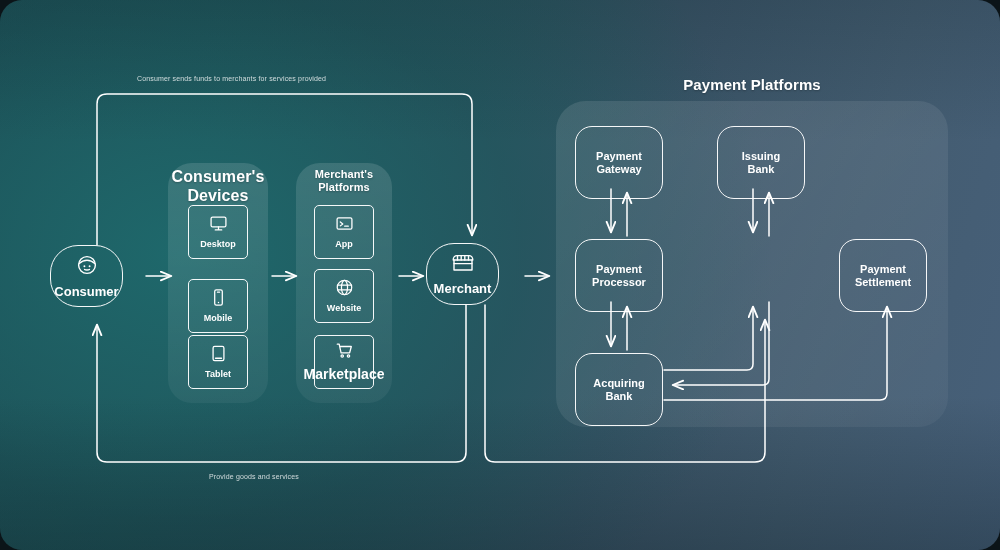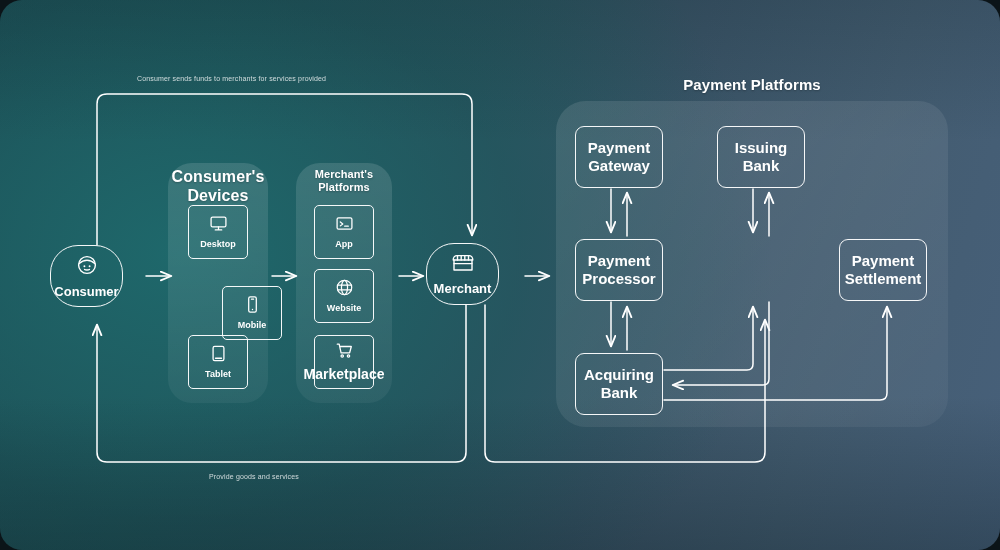--- a/index.html
+++ b/index.html
@@ -69,32 +69,32 @@
   .node .lbl { line-height:1.18; }
 
   .node-main { width:73px; height:62px; font-size:13px; font-weight:bold; border-radius:28px; }
   .node-main .lbl { margin-top:4px; }
 
   .chip { width:60px; height:54px; border-radius:5px; font-size:9px; font-weight:bold; }
   .chip .lbl { margin-top:4px; }
   #chip-marketplace .lbl { font-size:14px;text-align:center; }
 
   .pbox {
-    width:88px; height:62px; border-radius:9px;
-    font-size:15px; font-weight:bold;
+    width:88px; height:73px; border-radius:17px;
+    font-size:11px; font-weight:bold;
   }
 
   .icon { display:block; }
 
   
   #node-consumer { left:50px;  top:245px; }
   #node-merchant { left:426px; top:243px; }
 
   #chip-desktop     { left:188px; top:205px; }
-  #chip-mobile      { left:188px; top:286px;margin-left:34px; }
+  #chip-mobile      { left:188px; top:279px; }
   #chip-tablet      { left:188px; top:335px; }
   #chip-app         { left:314px; top:205px; }
   #chip-website     { left:314px; top:269px; }
   #chip-marketplace { left:314px; top:335px; }
 
   #box-gateway    { left:575px; top:126px; }
   #box-issuing    { left:717px; top:126px; }
   #box-processor  { left:575px; top:239px; }
   #box-cardscheme { left:717px; top:239px; }
   #box-settlement { left:839px; top:239px; }

